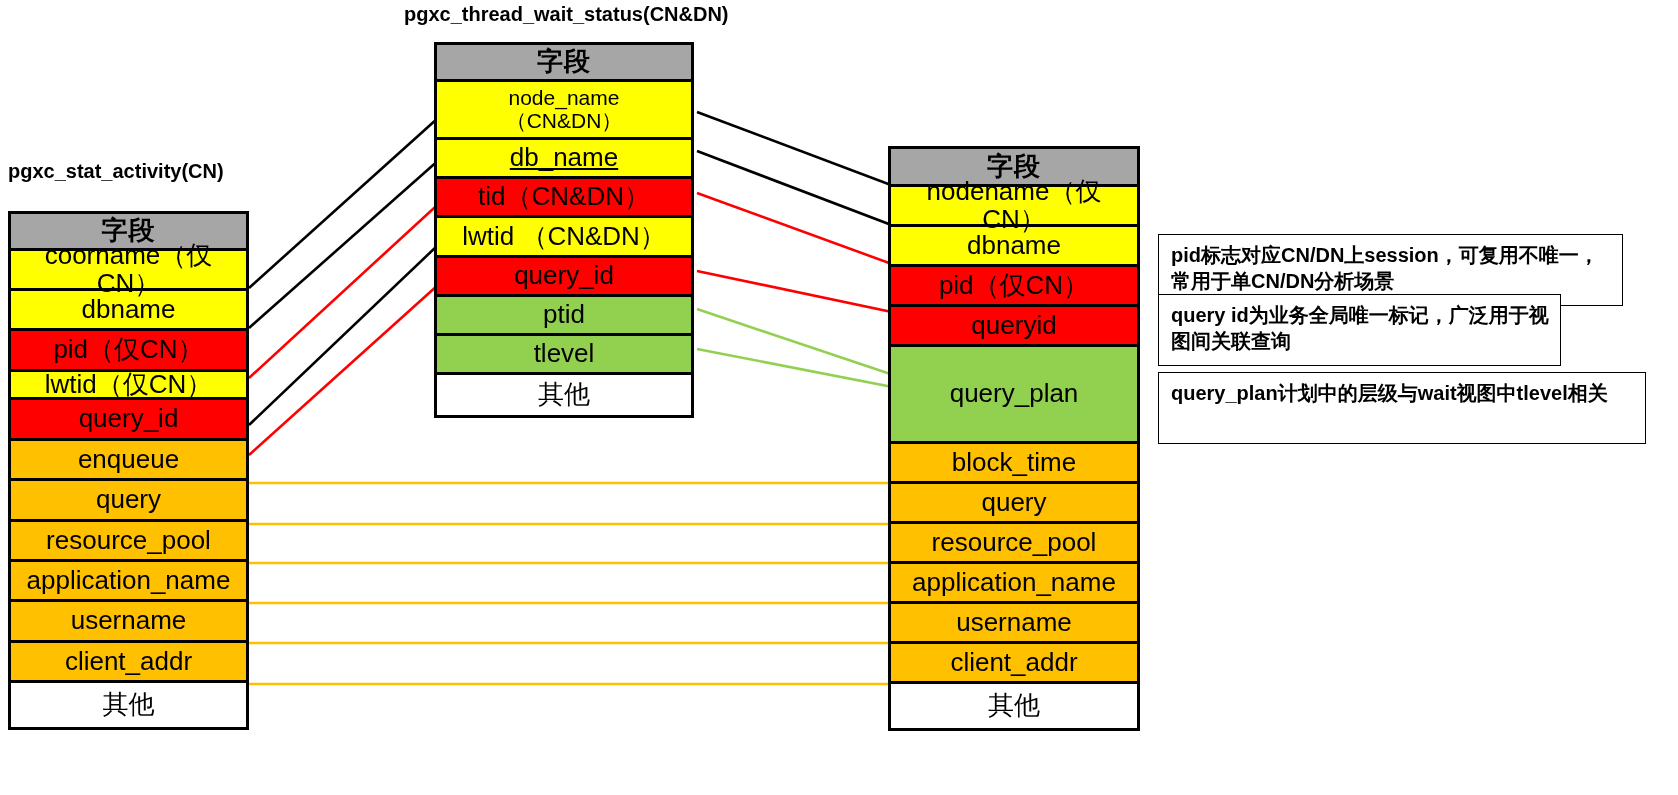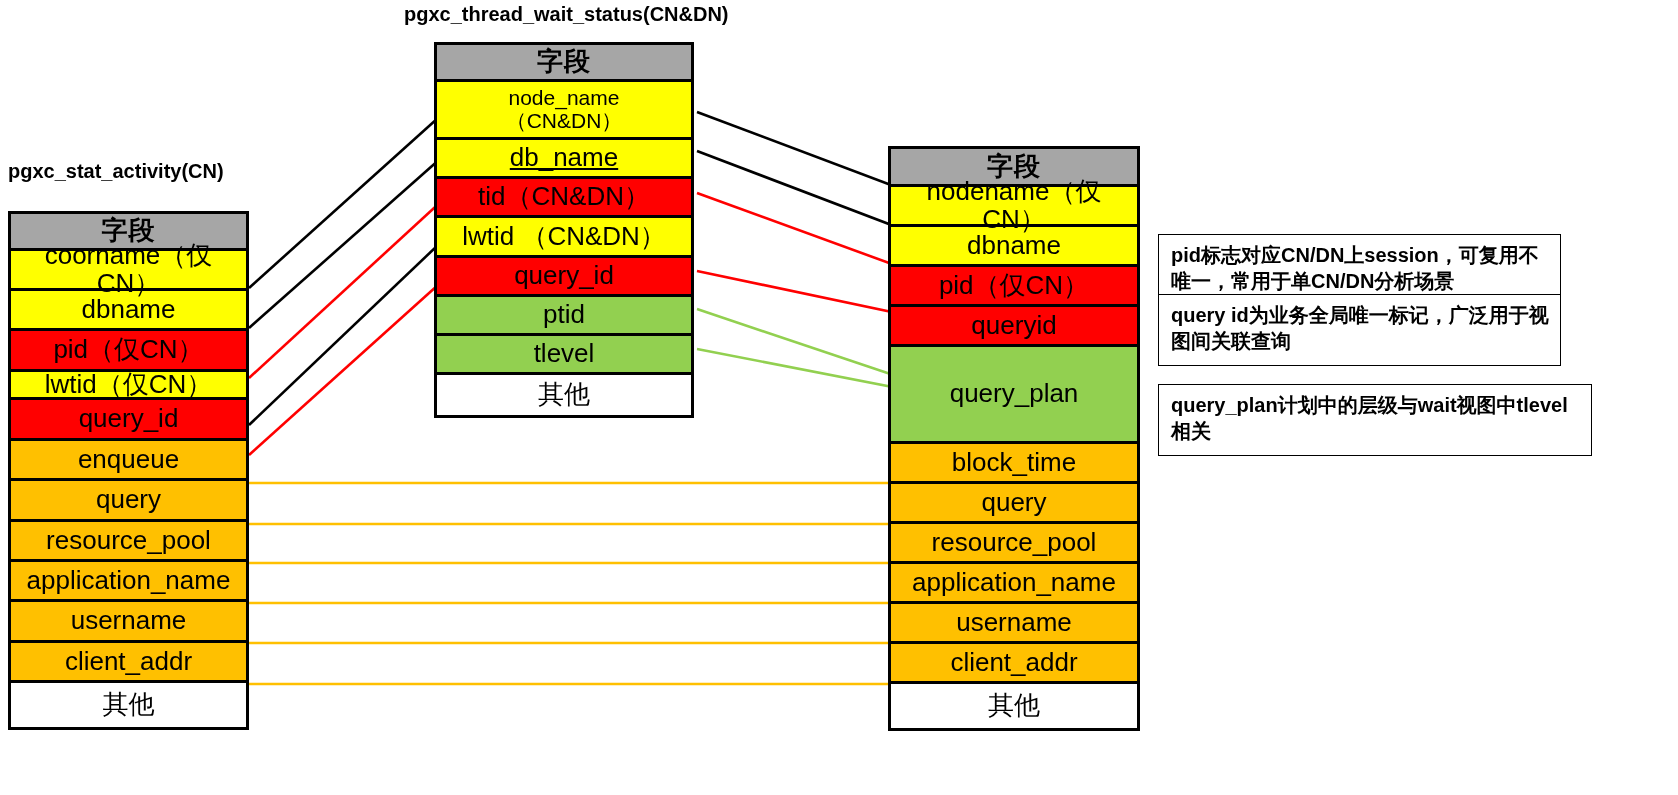--- a/index.html
+++ b/index.html
@@ -180,19 +180,19 @@
     <div class="row c-green" style="height:97px;">query_plan</div>
     <div class="row c-orange" style="height:40px;">block_time</div>
     <div class="row c-orange" style="height:40px;">query</div>
     <div class="row c-orange" style="height:40px;">resource_pool</div>
     <div class="row c-orange" style="height:40px;">application_name</div>
     <div class="row c-orange" style="height:40px;">username</div>
     <div class="row c-orange" style="height:40px;">client_addr</div>
     <div class="row c-white" style="height:44px;">其他</div>
   </div>
 
-  <div class="note" style="left:1158px; top:234px; width:403px; height:72px;">pid标志对应CN/DN上session，可复用不唯一，常用于单CN/DN分析场景</div>
+  <div class="note" style="left:1158px; top:234px; width:465px; height:72px;">pid标志对应CN/DN上session，可复用不唯一，常用于单CN/DN分析场景</div>
 
   <div class="note" style="left:1158px; top:294px; width:403px; height:72px;">query id为业务全局唯一标记，广泛用于视图间关联查询</div>
 
-  <div class="note" style="left:1158px; top:384px; width:434px; height:72px;">query_plan计划中的层级与wait视图中tlevel相关</div>
+  <div class="note" style="left:1158px; top:372px; width:488px; height:72px;">query_plan计划中的层级与wait视图中tlevel相关</div>
 
 </div>
 
 </body></html>

